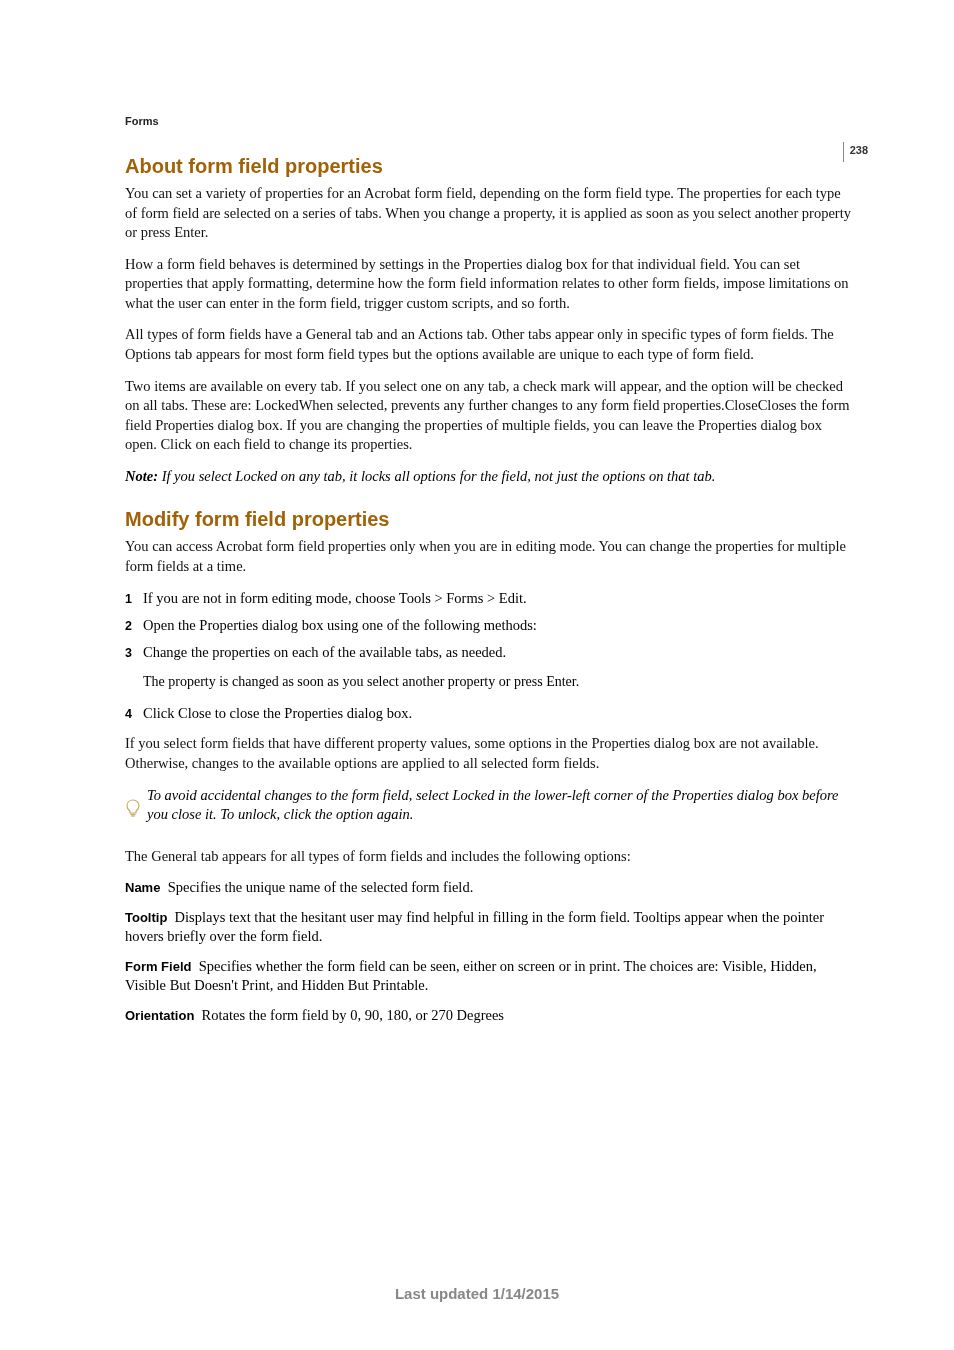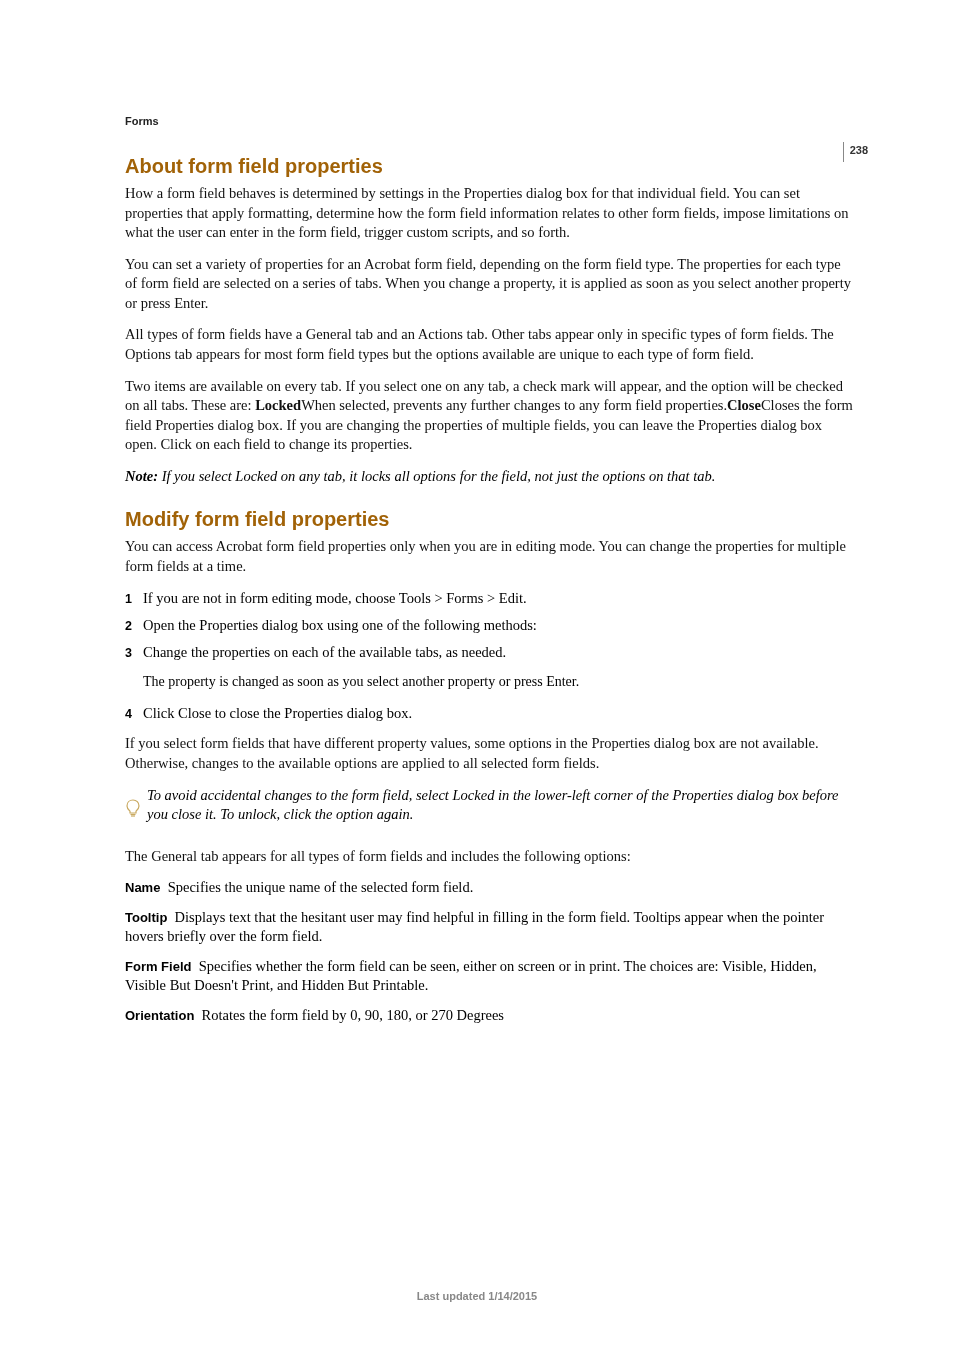--- a/index.html
+++ b/index.html
@@ -56,21 +56,21 @@
     line-height: 1.35;
     margin: 0 0 12px 0;
   }
   p.note .notelabel {
     font-style: italic;
     font-weight: 700;
   }
   p.note .notetext {
     font-style: italic;
   }
-  .bold-inline { font-weight: 700; }
+  .bold-inline { font-weight: 400; }
   .block { margin-bottom: 22px; }
   ol.steps {
     list-style: none;
     margin: 0 0 10px 0;
     padding: 0;
     font-size: 14.5px;
     line-height: 1.45;
   }
   ol.steps > li {
     display: flex;
@@ -132,38 +132,38 @@
     font-family: "Myriad Pro", "Helvetica Neue", Arial, sans-serif;
     font-weight: 700;
     font-size: 13px;
   }
   .footer {
     position: absolute;
     left: 0; right: 0;
     bottom: 48px;
     text-align: center;
     font-family: "Myriad Pro", "Helvetica Neue", Arial, sans-serif;
-    font-size: 11px;
+    font-size: 15px;
     font-weight: 700;
     color: #888;
   }
 </style>
 </head>
 <body>
 
 <div class="page">
 
   <div class="pagenum-box">238</div>
 
   <div class="section-label">Forms</div>
 
   <div class="block">
     <h2 class="heading">About form field properties</h2>
+    <p class="body">You can set a variety of properties for an Acrobat form field, depending on the form field type. The properties for each type of form field are selected on a series of tabs. When you change a property, it is applied as soon as you select another property or press Enter.</p>
     <p class="body">How a form field behaves is determined by settings in the Properties dialog box for that individual field. You can set properties that apply formatting, determine how the form field information relates to other form fields, impose limitations on what the user can enter in the form field, trigger custom scripts, and so forth.</p>
-    <p class="body">You can set a variety of properties for an Acrobat form field, depending on the form field type. The properties for each type of form field are selected on a series of tabs. When you change a property, it is applied as soon as you select another property or press Enter.</p>
     <p class="body">All types of form fields have a General tab and an Actions tab. Other tabs appear only in specific types of form fields. The Options tab appears for most form field types but the options available are unique to each type of form field.</p>
     <p class="body">
       <span>Two items are available on every tab. If you select one on any tab, a check mark will appear, and the option will be checked on all tabs. These are: </span><span class="bold-inline">Locked</span><span>When selected, prevents any further changes to any form field properties.</span><span class="bold-inline">Close</span><span>Closes the form field Properties dialog box. If you are changing the properties of multiple fields, you can leave the Properties dialog box open. Click on each field to change its properties.</span>
     </p>
     <p class="note">
       <span class="notelabel">Note: </span><span class="notetext">If you select Locked on any tab, it locks all options for the field, not just the options on that tab.</span>
     </p>
   </div>
 
   <div class="block">

